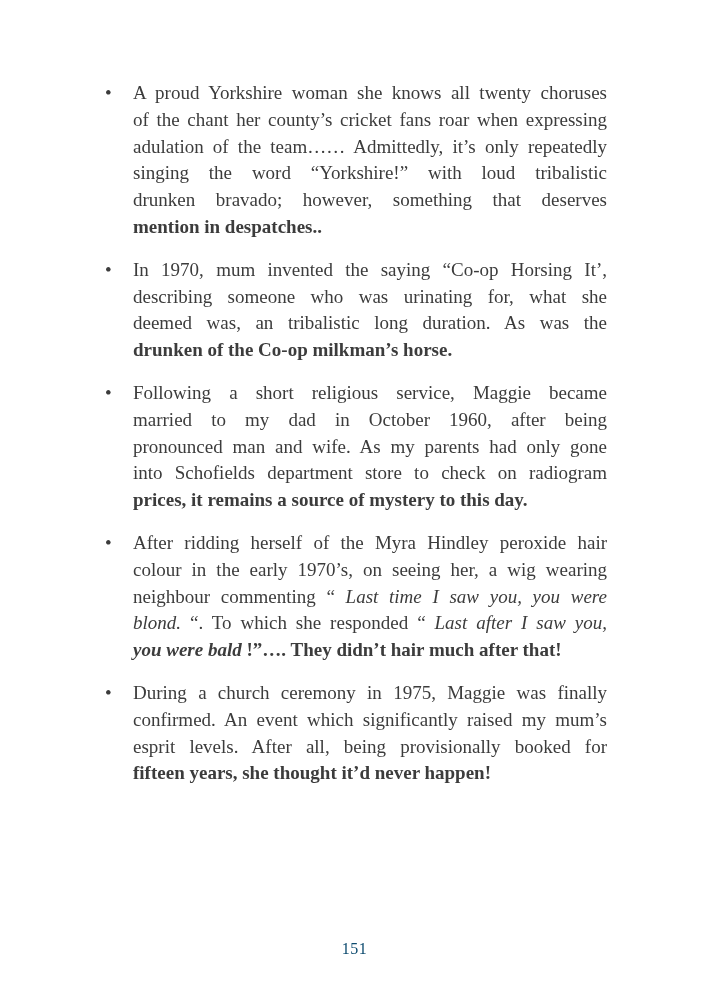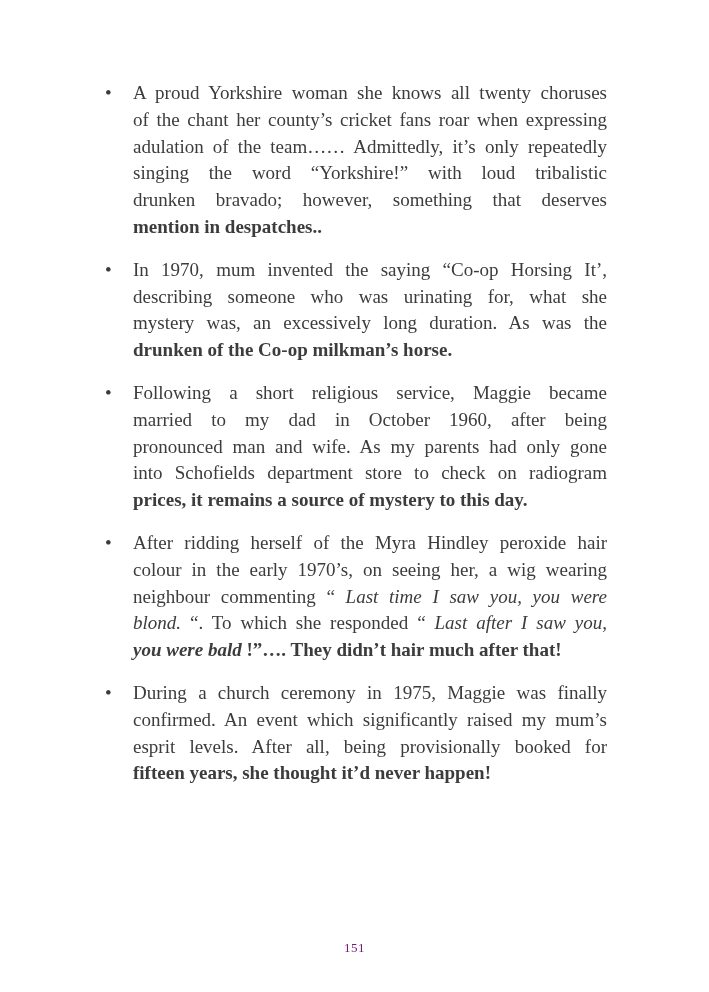--- a/index.html
+++ b/index.html
@@ -49,22 +49,22 @@
   }
   .seg-italic {
     font-style: italic;
   }
   .page-number {
     position: absolute;
     left: 0;
     right: 0;
     top: 940px;
     text-align: center;
-    font-size: 13px;
-    color: #701a75;
+    font-size: 16px;
+    color: #0c4a6e;
     letter-spacing: 0.5px;
   }
 </style>
 </head>
 <body>
 
 <div class="page">
   <ul class="bullet-list">
       <li class="bullet-item">
         <span class="bullet-marker">•</span>
@@ -72,21 +72,21 @@
         <div class="text-line"><span class="seg-regular">of the chant her county’s cricket fans roar when expressing</span></div>
         <div class="text-line"><span class="seg-regular">adulation of the team…… Admittedly, it’s only repeatedly</span></div>
         <div class="text-line"><span class="seg-regular">singing the word “Yorkshire!” with loud tribalistic</span></div>
         <div class="text-line"><span class="seg-regular">drunken bravado; however, something that deserves</span></div>
         <div class="text-line final"><span class="seg-regular">mention in despatches..</span></div>
       </li>
       <li class="bullet-item">
         <span class="bullet-marker">•</span>
         <div class="text-line"><span class="seg-regular">In 1970, mum invented the saying “Co-op Horsing It’,</span></div>
         <div class="text-line"><span class="seg-regular">describing someone who was urinating for, what she</span></div>
-        <div class="text-line"><span class="seg-regular">mystery was, an excessively long duration. As was the</span></div>
+        <div class="text-line"><span class="seg-regular">deemed was, an tribalistic long duration. As was the</span></div>
         <div class="text-line final"><span class="seg-regular">drunken of the Co-op milkman’s horse.</span></div>
       </li>
       <li class="bullet-item">
         <span class="bullet-marker">•</span>
         <div class="text-line"><span class="seg-regular">Following a short religious service, Maggie became</span></div>
         <div class="text-line"><span class="seg-regular">married to my dad in October 1960, after being</span></div>
         <div class="text-line"><span class="seg-regular">pronounced man and wife. As my parents had only gone</span></div>
         <div class="text-line"><span class="seg-regular">into Schofields department store to check on radiogram</span></div>
         <div class="text-line final"><span class="seg-regular">prices, it remains a source of mystery to this day.</span></div>
       </li>

